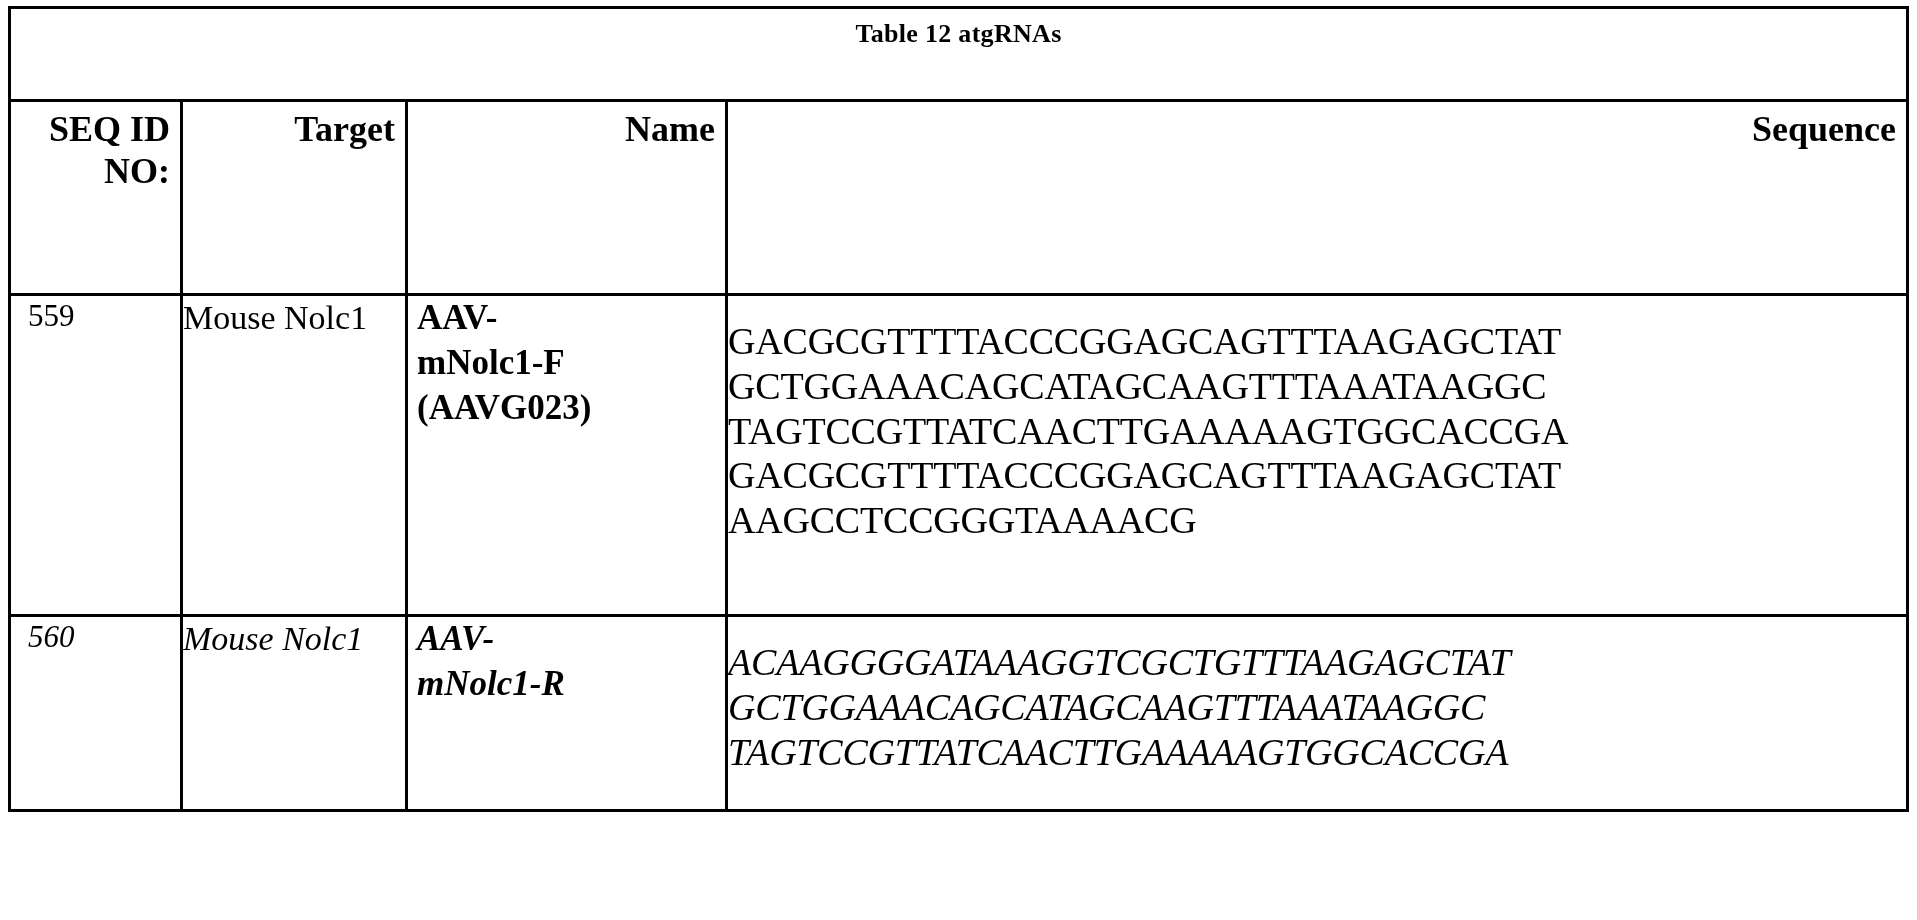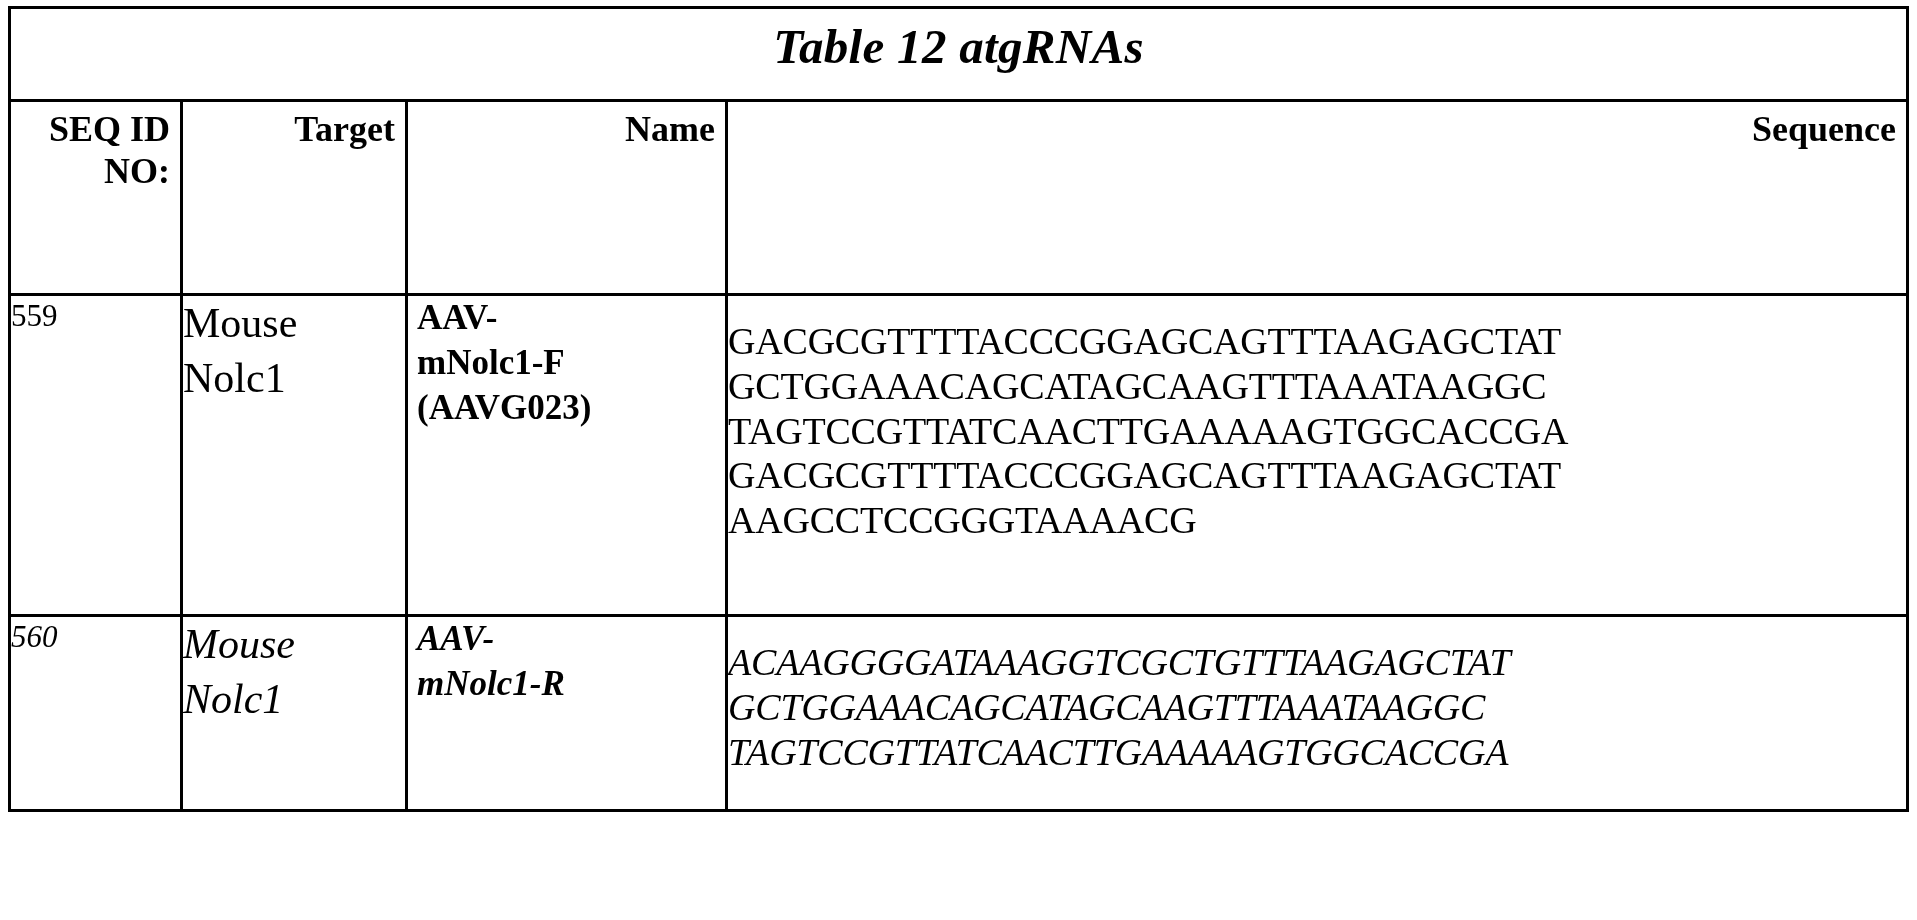--- a/index.html
+++ b/index.html
@@ -34,25 +34,24 @@
     padding: 0;
     background: #ffffff;
   }
   .title-cell {
     text-align: center;
     height: 80px;
     vertical-align: top !important;
     padding-top: 10px !important;
   }
   .title-text {
-    font-size: 49px;
+    font-size: 26px;
     font-weight: bold;
     line-height: 1.15;
     letter-spacing: 0.3px;
-    font-style: italic;
   }
   .hdr-cell {
     height: 185px;
     padding: 6px 10px 0 10px !important;
     text-align: right;
   }
   .hdr-text {
     font-size: 36px;
     font-weight: bold;
     line-height: 1.18;
@@ -61,23 +60,24 @@
   .col-target { width: 225px; }
   .col-name  { width: 320px; }
   .col-seq   { width: 1181px; }
 
   .cell-pad {
     padding: 4px 10px 8px 12px;
   }
   .seqid-text {
     font-size: 31px;
     line-height: 1.3;
+    padding-left: 17px;
   }
   .target-text {
-    font-size: 42px;
+    font-size: 34px;
     line-height: 1.3;
   }
   .name-text {
     font-size: 35px;
     font-weight: bold;
     line-height: 1.28;
     padding-left: 9px;
   }
   .seq-lines {
     font-size: 38px;

